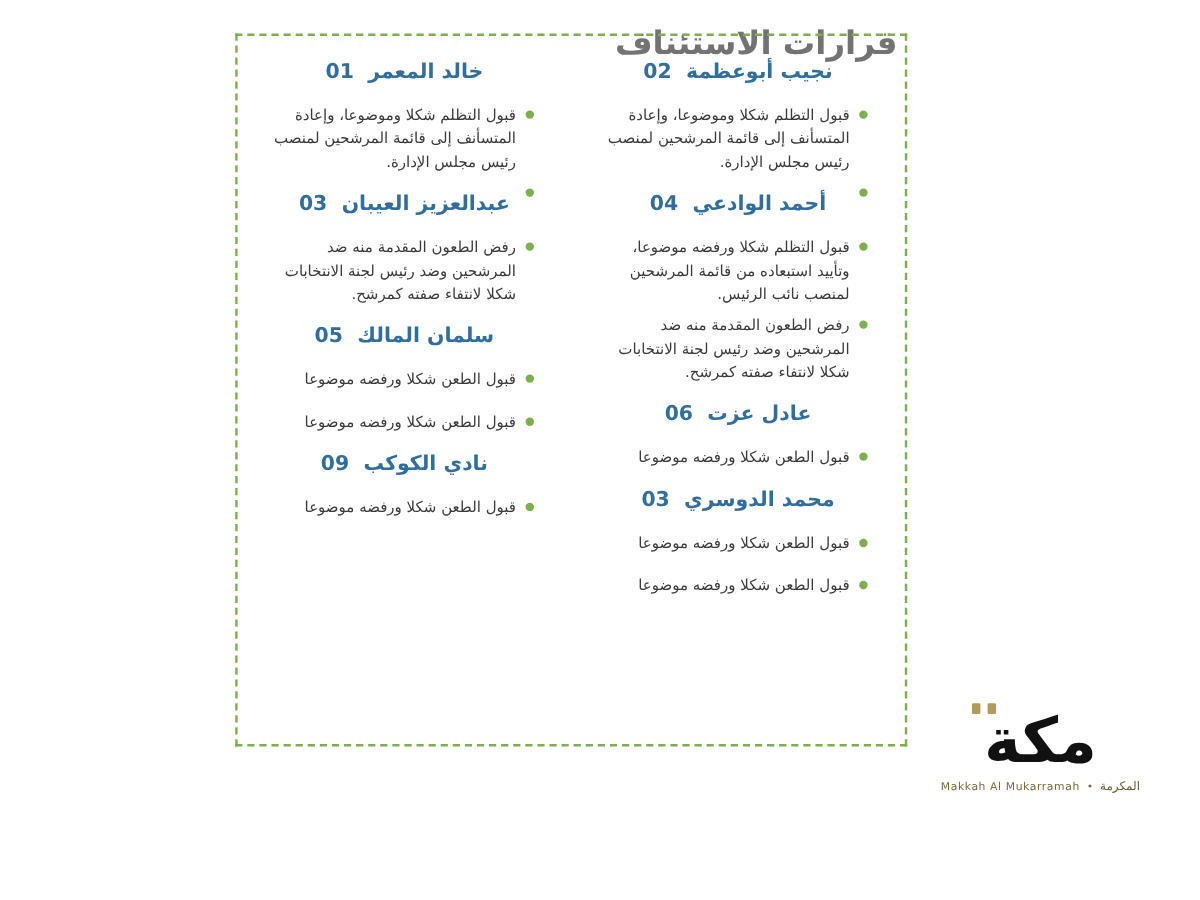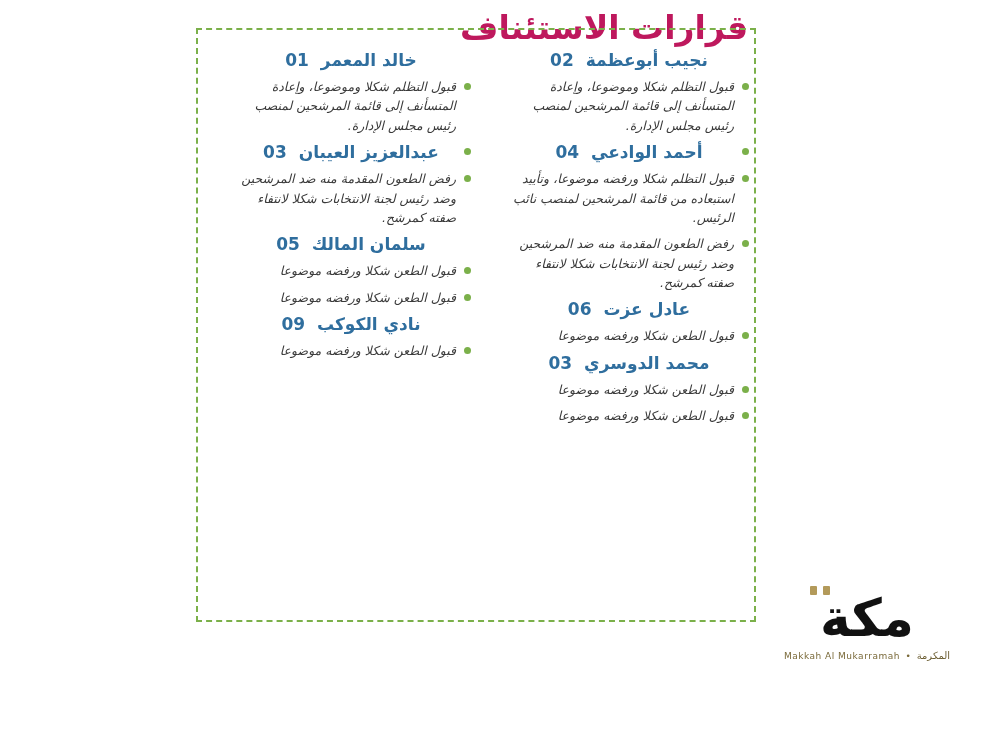--- a/index.html
+++ b/index.html
@@ -16,45 +16,45 @@
   }
 
   .page {
     position: absolute;
     inset: 0;
   }
 
   
   .title {
     position: absolute;
-    top: 8px;
+    top: 21px;
     right: 252px;
-    font-size: 33px;
-    font-weight: bold;
-    color: #be185d;
+    font-size: 27px;
+    font-weight: bold;
+    color: #737373;
     letter-spacing: -0.5px;
     direction: rtl;
     white-space: nowrap;
   }
 
   
   .dashed-frame {
     position: absolute;
     left: 196px;
     top: 28px;
     width: 560px;
     height: 594px;
     border: 2.5px dashed #7bb04a;
     box-sizing: border-box;
   }
 
   
   .grid {
     position: absolute;
-    left: 220px;
+    left: 206px;
     top: 44px;
     width: 540px;
     height: 570px;
     display: flex;
     flex-direction: row-reverse;
     gap: 16px;
     direction: rtl;
   }
   .col {
     width: 270px;
@@ -76,24 +76,23 @@
   }
   .item-head .num {
     color: #2f6e9e;
     font-size: 17px;
     font-weight: bold;
     margin-right: 6px;
   }
 
   ul.bullets {
     list-style: none;
-    margin: 4px;
+    margin: 16px;
     padding: 0;
     direction: rtl;
-    font-style: italic;
   }
   ul.bullets li {
     position: relative;
     padding-right: 16px;
     margin-bottom: 7px;
     font-size: 12.5px;
     line-height: 1.55;
     color: #3a3a3a;
     text-align: right;
     direction: rtl;

